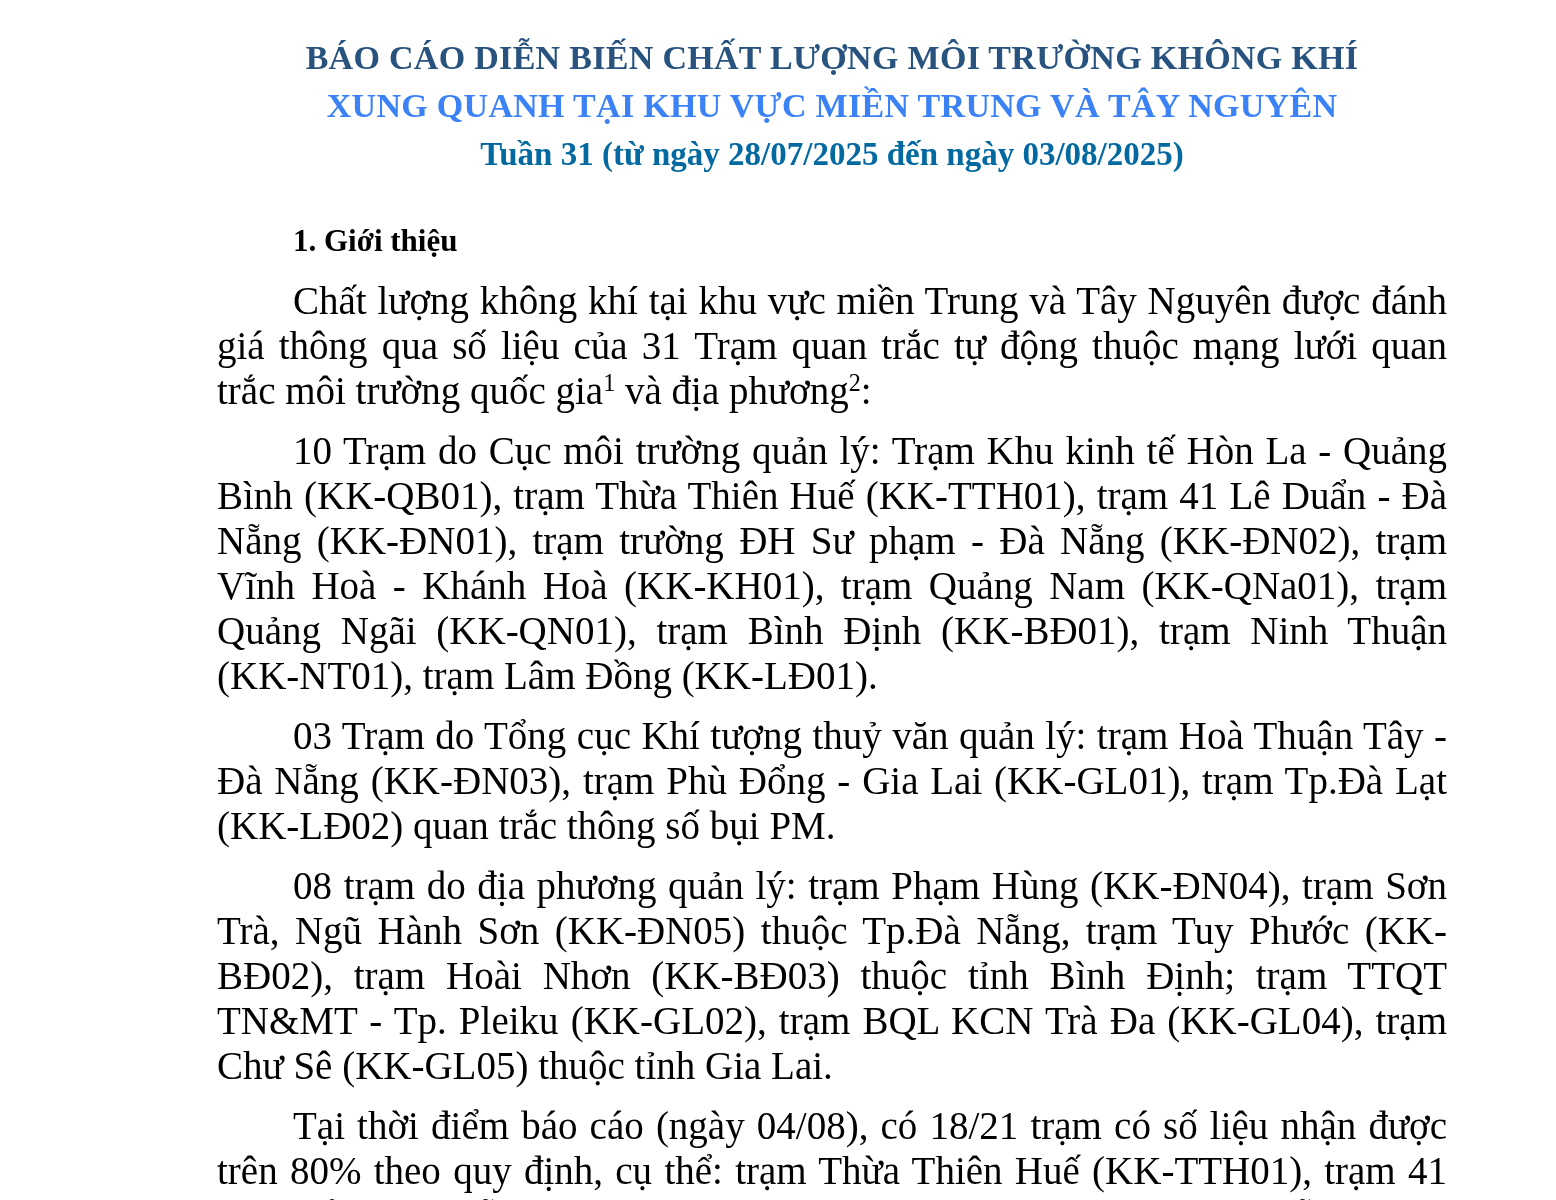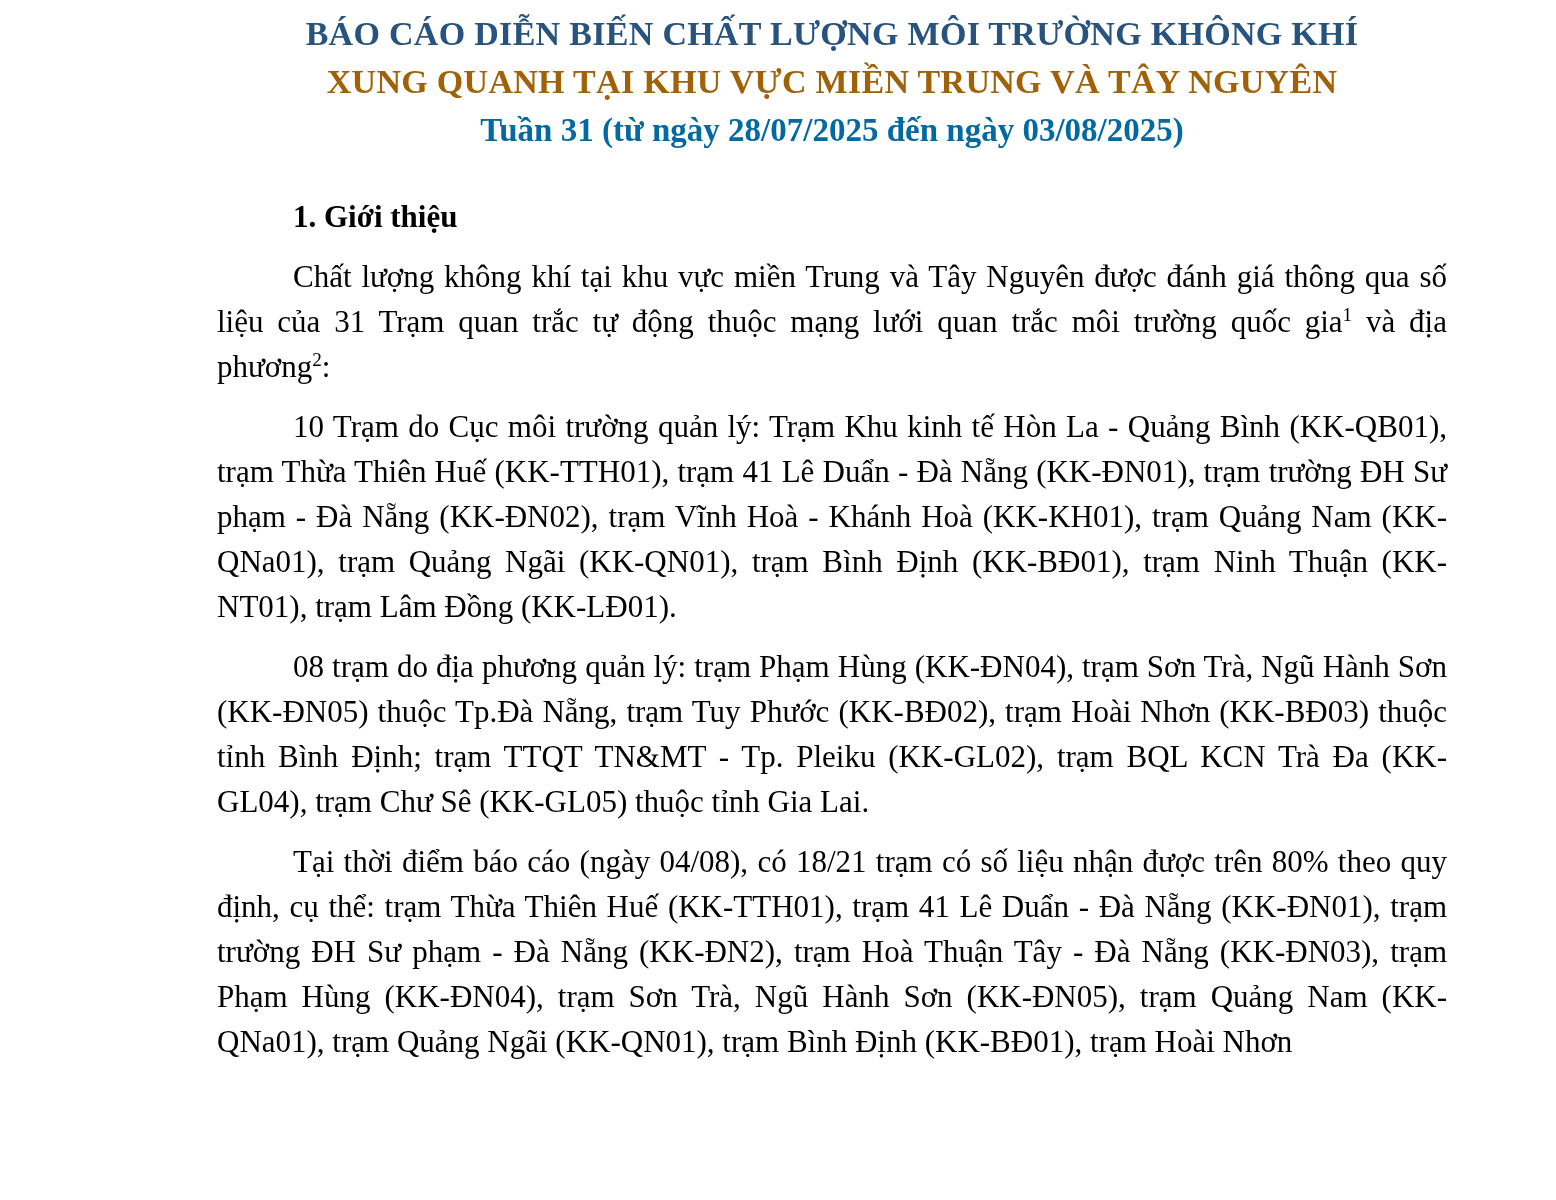--- a/index.html
+++ b/index.html
@@ -13,20 +13,21 @@
     height: 1200px;
     overflow: hidden;
     background: #ffffff;
     box-sizing: border-box;
     padding: 10px 109px 0 217px;
     font-family: "Liberation Serif", "DejaVu Serif", serif;
     color: #000000;
   }
   .title-block {
     text-align: center;
+    margin-top: 24px;
   }
   .title-line {
     font-size: 34px;
     line-height: 48px;
     font-weight: bold;
     letter-spacing: 0.3px;
   }
   .subtitle {
     font-size: 33px;
     line-height: 48px;
@@ -37,48 +38,49 @@
   .section-heading {
     margin-top: 40px;
     margin-bottom: 15px;
     font-size: 31px;
     line-height: 45px;
     font-weight: bold;
     text-indent: 76px;
   }
   .para {
     margin: 0 0 15px 0;
-    font-size: 31px;
+    font-size: 39px;
     line-height: 45px;
     text-align: justify;
     text-indent: 76px;
   }
   .para sup {
     font-size: 0.62em;
     line-height: 0;
     vertical-align: baseline;
     position: relative;
     top: -0.55em;
   }
 </style>
 </head>
 <body>
 
 <div class="page">
 
   <div class="title-block">
     <div class="title-line" style="color: rgb(40, 83, 126);">BÁO CÁO DIỄN BIẾN CHẤT LƯỢNG MÔI TRƯỜNG KHÔNG KHÍ</div>
-    <div class="title-line" style="color: #a16207;">XUNG QUANH TẠI KHU VỰC MIỀN TRUNG VÀ TÂY NGUYÊN</div>
+    <div class="title-line" style="color: #3b82f6;">XUNG QUANH TẠI KHU VỰC MIỀN TRUNG VÀ TÂY NGUYÊN</div>
     <div class="subtitle">Tuần 31 (từ ngày 28/07/2025 đến ngày 03/08/2025)</div>
   </div>
 
   <div class="section-heading">1. Giới thiệu</div>
 
   <p class="para"><span>Chất lượng không khí tại khu vực miền Trung và Tây Nguyên được đánh giá thông qua số liệu của 31 Trạm quan trắc tự động thuộc mạng lưới quan trắc môi trường quốc gia</span><sup>1</sup><span> và địa phương</span><sup>2</sup><span>:</span></p>
 
   <p class="para">10 Trạm do Cục môi trường quản lý: Trạm Khu kinh tế Hòn La - Quảng Bình (KK-QB01), trạm Thừa Thiên Huế (KK-TTH01), trạm 41 Lê Duẩn - Đà Nẵng (KK-ĐN01), trạm trường ĐH Sư phạm - Đà Nẵng (KK-ĐN02), trạm Vĩnh Hoà - Khánh Hoà (KK-KH01), trạm Quảng Nam (KK-QNa01), trạm Quảng Ngãi (KK-QN01), trạm Bình Định (KK-BĐ01), trạm Ninh Thuận (KK-NT01), trạm Lâm Đồng (KK-LĐ01).</p>
 
+  <p class="para">03 Trạm do Tổng cục Khí tượng thuỷ văn quản lý: trạm Hoà Thuận Tây - Đà Nẵng (KK-ĐN03), trạm Phù Đổng - Gia Lai (KK-GL01), trạm Tp.Đà Lạt (KK-LĐ02) quan trắc thông số bụi PM.</p>
 
   <p class="para">08 trạm do địa phương quản lý: trạm Phạm Hùng (KK-ĐN04), trạm Sơn Trà, Ngũ Hành Sơn (KK-ĐN05) thuộc Tp.Đà Nẵng, trạm Tuy Phước (KK-BĐ02), trạm Hoài Nhơn (KK-BĐ03) thuộc tỉnh Bình Định; trạm TTQT TN&amp;MT - Tp. Pleiku (KK-GL02), trạm BQL KCN Trà Đa (KK-GL04), trạm Chư Sê (KK-GL05) thuộc tỉnh Gia Lai.</p>
 
   <p class="para">Tại thời điểm báo cáo (ngày 04/08), có 18/21 trạm có số liệu nhận được trên 80% theo quy định, cụ thể: trạm Thừa Thiên Huế (KK-TTH01), trạm 41 Lê Duẩn - Đà Nẵng (KK-ĐN01), trạm trường ĐH Sư phạm - Đà Nẵng (KK-ĐN2), trạm Hoà Thuận Tây - Đà Nẵng (KK-ĐN03), trạm Phạm Hùng (KK-ĐN04), trạm Sơn Trà, Ngũ Hành Sơn (KK-ĐN05), trạm Quảng Nam (KK-QNa01), trạm Quảng Ngãi (KK-QN01), trạm Bình Định (KK-BĐ01), trạm Hoài Nhơn</p>
 
 </div>
 
 </body></html>

